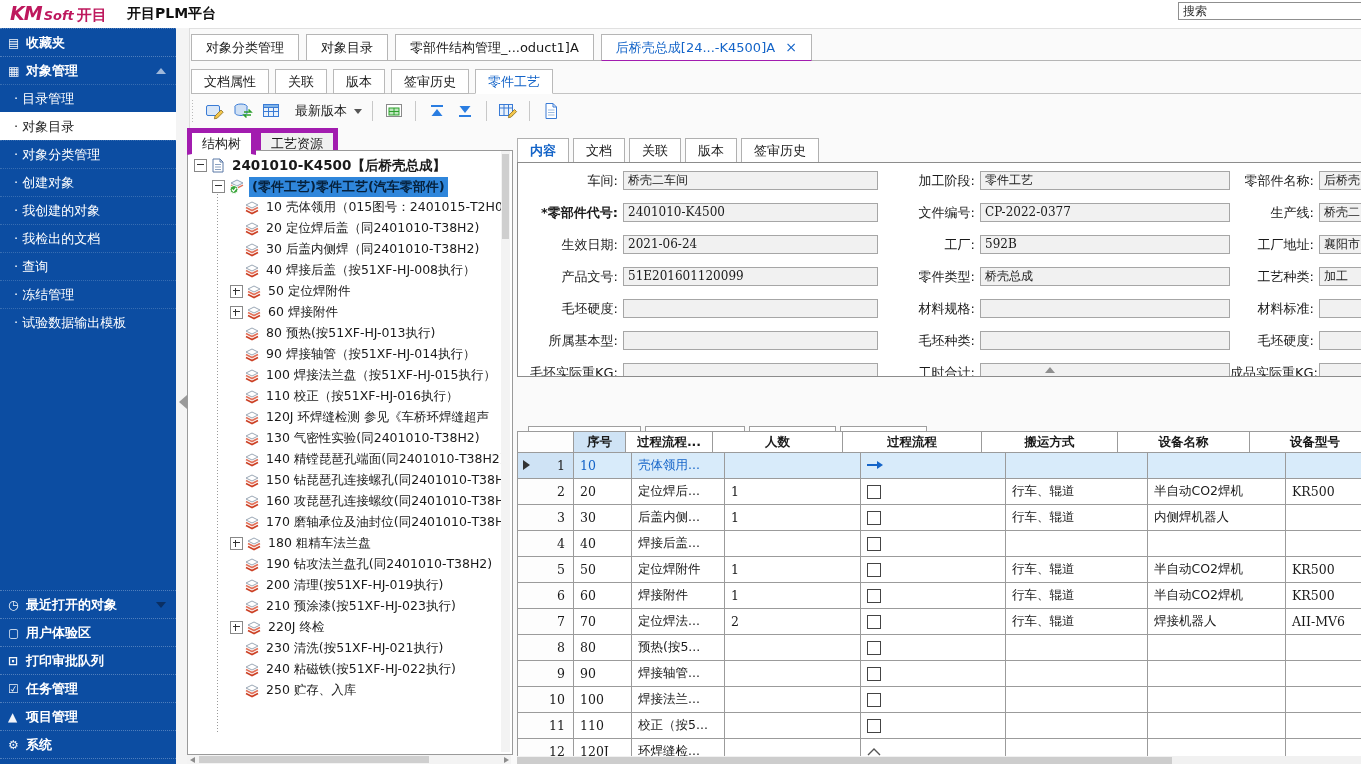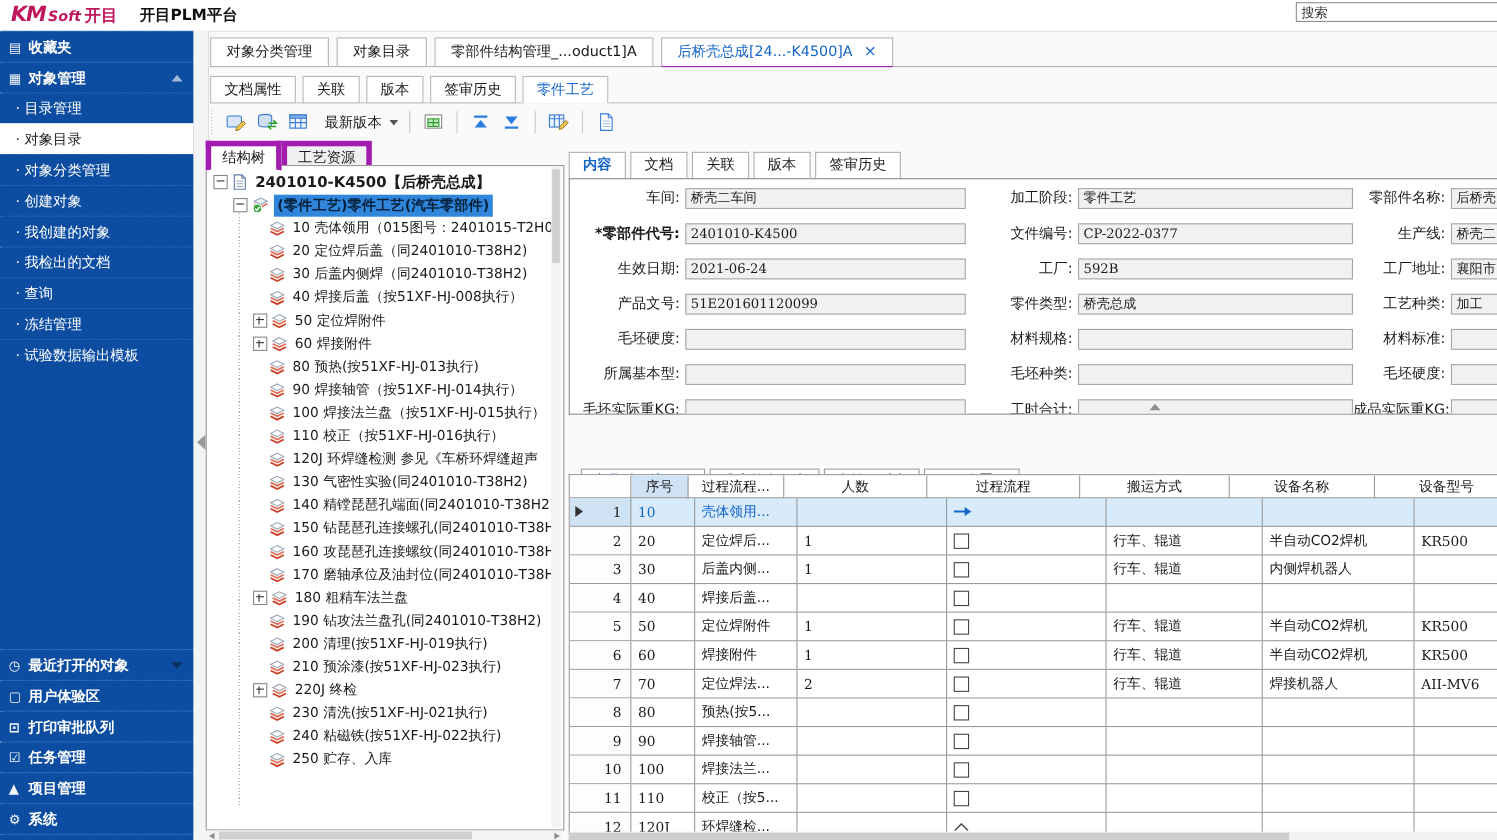--- a/index.html
+++ b/index.html
@@ -120,21 +120,21 @@
   
   #flow-tabs{left:330px;top:398px;height:25px;display:flex;padding-left:11px;}
   .ftab{height:22px;line-height:22px;padding:0 10px;border:1px solid #9f9f9f;background:#fff;margin-right:4px;cursor:pointer;}
   .ftab.active{color:#1464c8;}
   #grid-box{left:330px;top:403px;width:844px;height:325px;border:1px solid #9b9b9b;border-right:none;
             background:#fff;overflow:hidden;}
   .grow{display:flex;height:26px;}
   .grow.header{height:21px;}
   .gc{border-right:1px solid #9b9b9b;border-bottom:1px solid #9b9b9b;flex:none;display:flex;align-items:center;
       padding:0 0 0 6px;white-space:nowrap;overflow:hidden;font-size:12.5px;}
-  .header .gc{justify-content:center;padding:0;}
+  .header .gc{justify-content:center;padding:0;font-weight:bold;}
   .c0{width:43px;}.c1{width:51px;}.c2{width:86px;}.c3{width:129px;}.c4{width:138px;}
   .c5{width:135px;}.c6{width:131px;}.c7{width:130px;}
   .header .c1{background:#cfe3f5;}
   .gc.c0{justify-content:flex-end;padding:0 8px 0 4px;background:#fdfdfd;position:relative;}
   .grow.selected{background:#d8ebfa;color:#1464c8;}
   .grow.selected .gc.c0{background:#cfe3f5;color:#222;}
   .row-ptr{position:absolute;left:5px;top:7px;width:0;height:0;border-top:5px solid transparent;
            border-bottom:5px solid transparent;border-left:7px solid #333;display:none;}
   .grow.selected .row-ptr{display:block;}
   .mk-box{display:inline-block;width:12px;height:12px;border:1px solid #444;background:#fff;}

